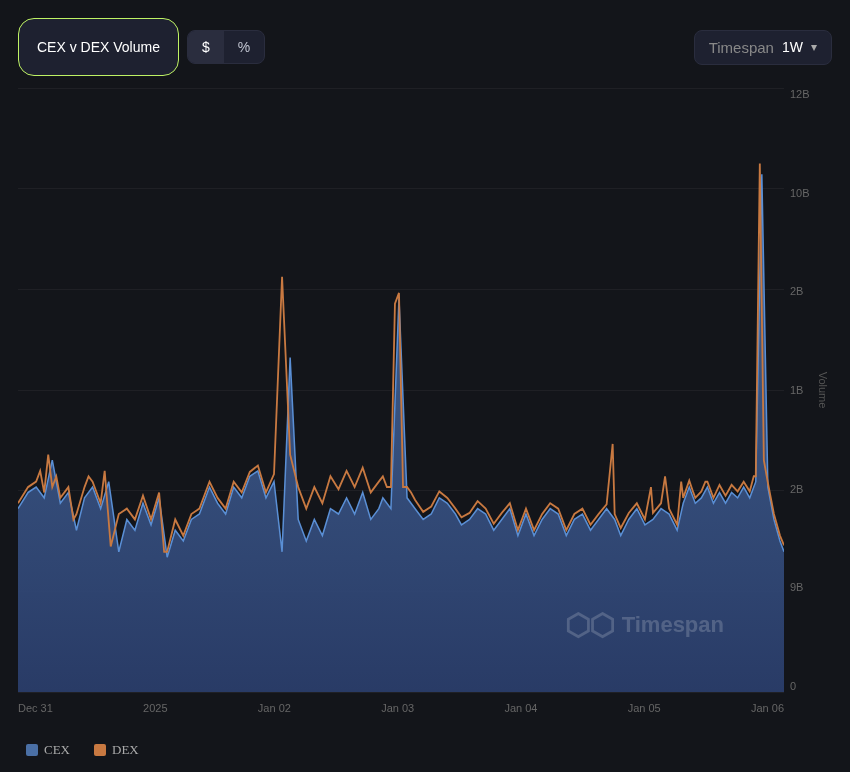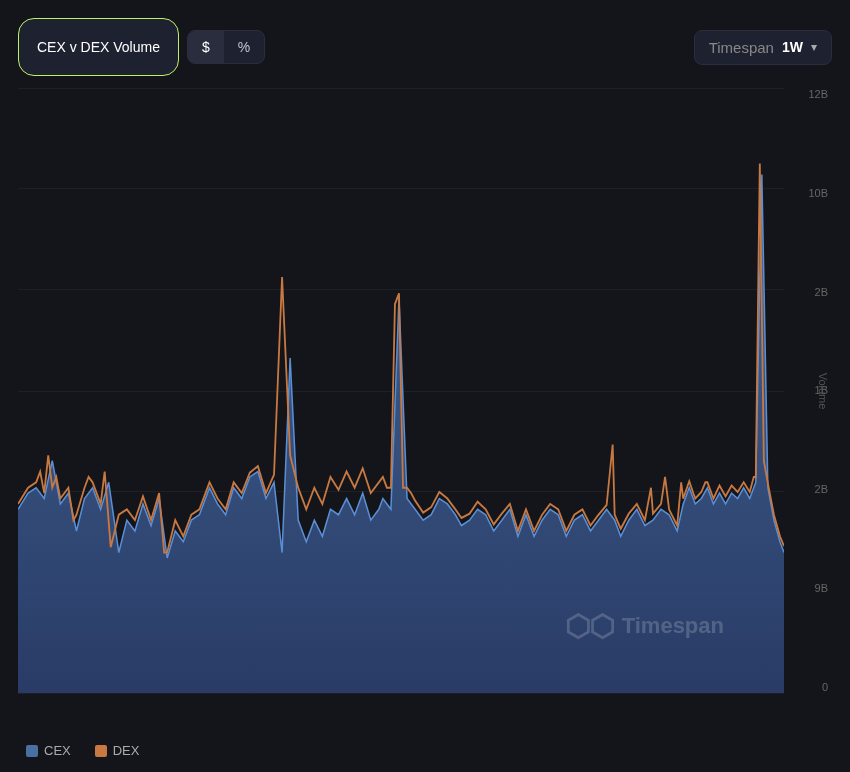--- a/index.html
+++ b/index.html
@@ -75,21 +75,21 @@
       padding: 8px 14px;
       font-size: 14px;
       cursor: pointer;
     }
     .timespan-label {
       color: #888;
       font-size: 15px;
     }
     .timespan-value {
       color: #ffffff;
-      font-weight: 700;
+      font-weight: 400;
     }
     .chevron {
       color: #aaa;
       font-size: 12px;
     }
     .chart-area {
       flex: 1;
       position: relative;
       display: flex;
       flex-direction: column;
@@ -101,21 +101,21 @@
     }
     .y-axis {
       width: 42px;
       position: absolute;
       right: 0;
       top: 0;
       bottom: 40px;
       display: flex;
       flex-direction: column;
       justify-content: space-between;
-      align-items: flex-end;
+      align-items: flex-start;
       padding-right: 4px;
     }
     .y-label {
       font-size: 11px;
       color: #666;
     }
     .chart-inner {
       position: absolute;
       left: 0;
       right: 48px;
@@ -152,20 +152,21 @@
     .x-label {
       font-size: 11px;
       color: #666;
       text-align: center;
     }
     .legend {
       display: flex;
       gap: 24px;
       padding: 10px 0 4px 8px;
       flex-shrink: 0;
+      font-family: Liberation Serif, serif;
     }
     .legend-item {
       display: flex;
       align-items: center;
       gap: 6px;
       font-size: 13px;
       color: #aaa;
     }
     .legend-dot {
       width: 12px;
@@ -314,20 +315,29 @@
         <span class="y-label">1B</span>
         <span class="y-label">2B</span>
         <span class="y-label">9B</span>
         <span class="y-label">0</span>
       </div>
 
       <div style="position:absolute; right:2px; top:0; bottom:40px; width:14px; display:flex; align-items:center; justify-content:center;">
         <span style="font-size:11px; color:#555; white-space:nowrap; transform:rotate(90deg);">Volume</span>
       </div>
 
+      <div class="x-axis">
+        <span class="x-label">Dec 31</span>
+        <span class="x-label">2025</span>
+        <span class="x-label">Jan 02</span>
+        <span class="x-label">Jan 03</span>
+        <span class="x-label">Jan 04</span>
+        <span class="x-label">Jan 05</span>
+        <span class="x-label">Jan 06</span>
+      </div>
     </div>
 
     <div class="legend">
       <div class="legend-item">
         <div class="legend-dot" style="background:#4a6fa5;"></div>
         <span>CEX</span>
       </div>
       <div class="legend-item">
         <div class="legend-dot" style="background:#c87941;"></div>
         <span>DEX</span>

